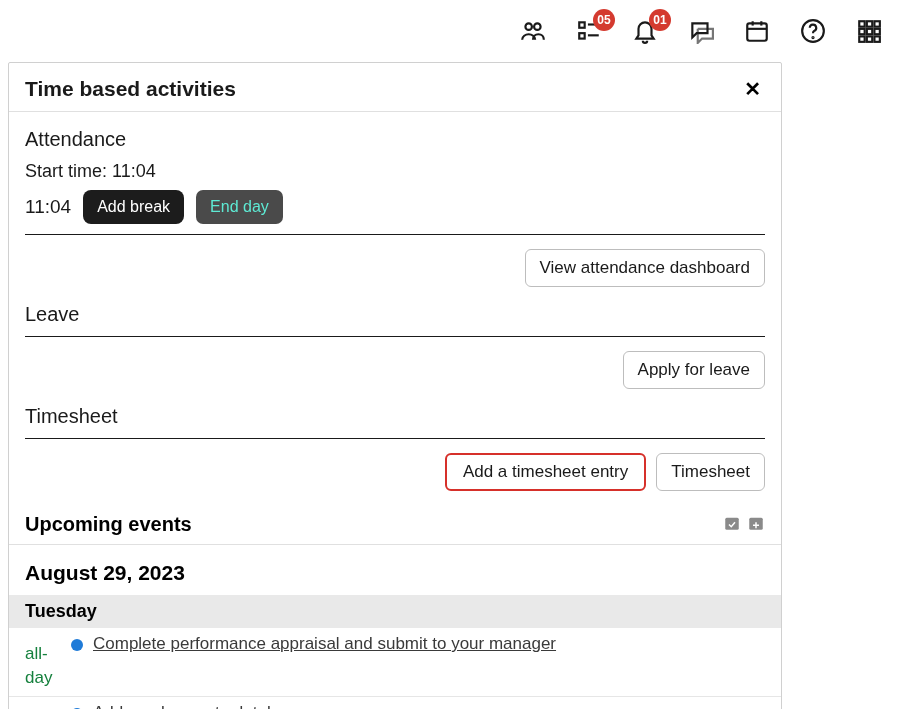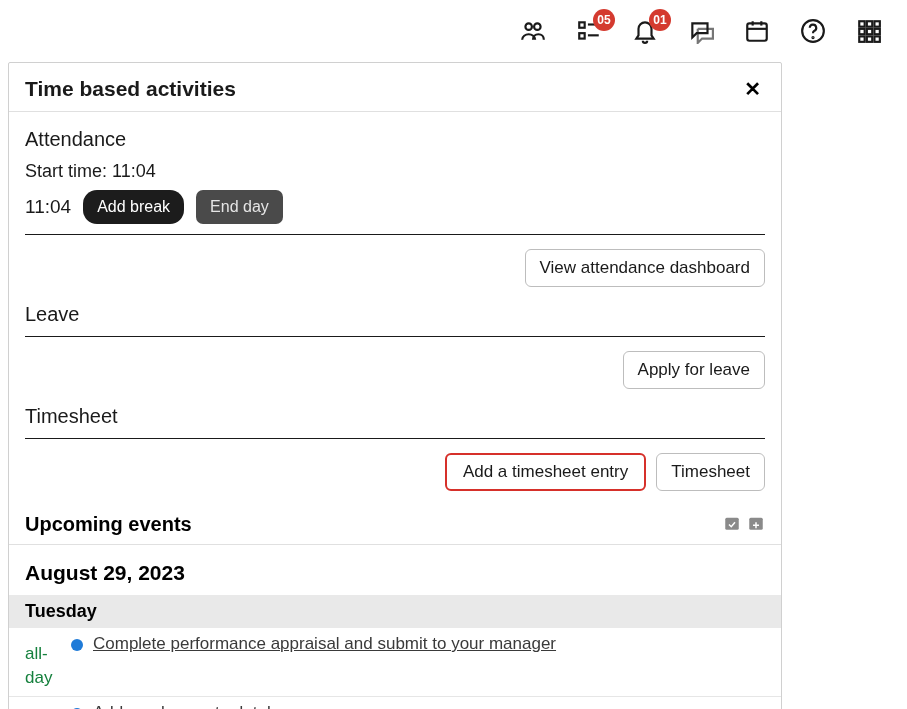--- a/index.html
+++ b/index.html
@@ -18,22 +18,22 @@
     .close-x { font-size: 20px; font-weight: 600; cursor: pointer; padding: 0 4px; }
 
     .section { padding: 0 16px; }
     .section-title { font-size: 20px; font-weight: 400; color: #1a1a1a; margin-top: 16px; }
 
     .attendance-info { margin-top: 10px; font-size: 18px; color: #1a1a1a; }
     .start-line { margin-bottom: 8px; }
     .btn-row { display: flex; align-items: center; gap: 12px; }
     .time-label { font-size: 19px; }
 
-    .btn-dark { background: #1c1c1c; color: #fff; border: none; border-radius: 14px; padding: 8px 14px; font-size: 16px; cursor: pointer; }
-    .btn-gray { background: #4a4a4a; color: #e5e5e5; border: none; border-radius: 7px; padding: 8px 14px; font-size: 16px; cursor: pointer; }
+    .btn-dark { background: #1c1c1c; color: #fff; border: none; border-radius: 8px; padding: 8px 14px; font-size: 16px; cursor: pointer; }
+    .btn-gray { background: #4a4a4a; color: #5eead4; border: none; border-radius: 7px; padding: 8px 14px; font-size: 16px; cursor: pointer; }
     .btn-outline { background: #fff; color: #1a1a1a; border: 1px solid #bdbdbd; border-radius: 6px; padding: 8px 14px; font-size: 17px; cursor: pointer; }
     .btn-highlight { border: 2.5px solid #d6302a; padding: 0 16px; }
 
     .hr { border: none; border-top: 1.5px solid #1a1a1a; margin: 10px 16px 0 16px; }
     .right-actions { display: flex; justify-content: flex-end; padding: 14px 16px 0 16px; gap: 10px; }
 
     .events-header { display: flex; justify-content: space-between; align-items: center; padding: 22px 16px 8px 16px; border-bottom: 1px solid #e0e0e0; }
     .events-title { font-size: 20px; font-weight: 700; }
     .event-icons { display: flex; gap: 6px; }
     .event-icons svg { width: 18px; height: 18px; fill: #8a8a8a; }

